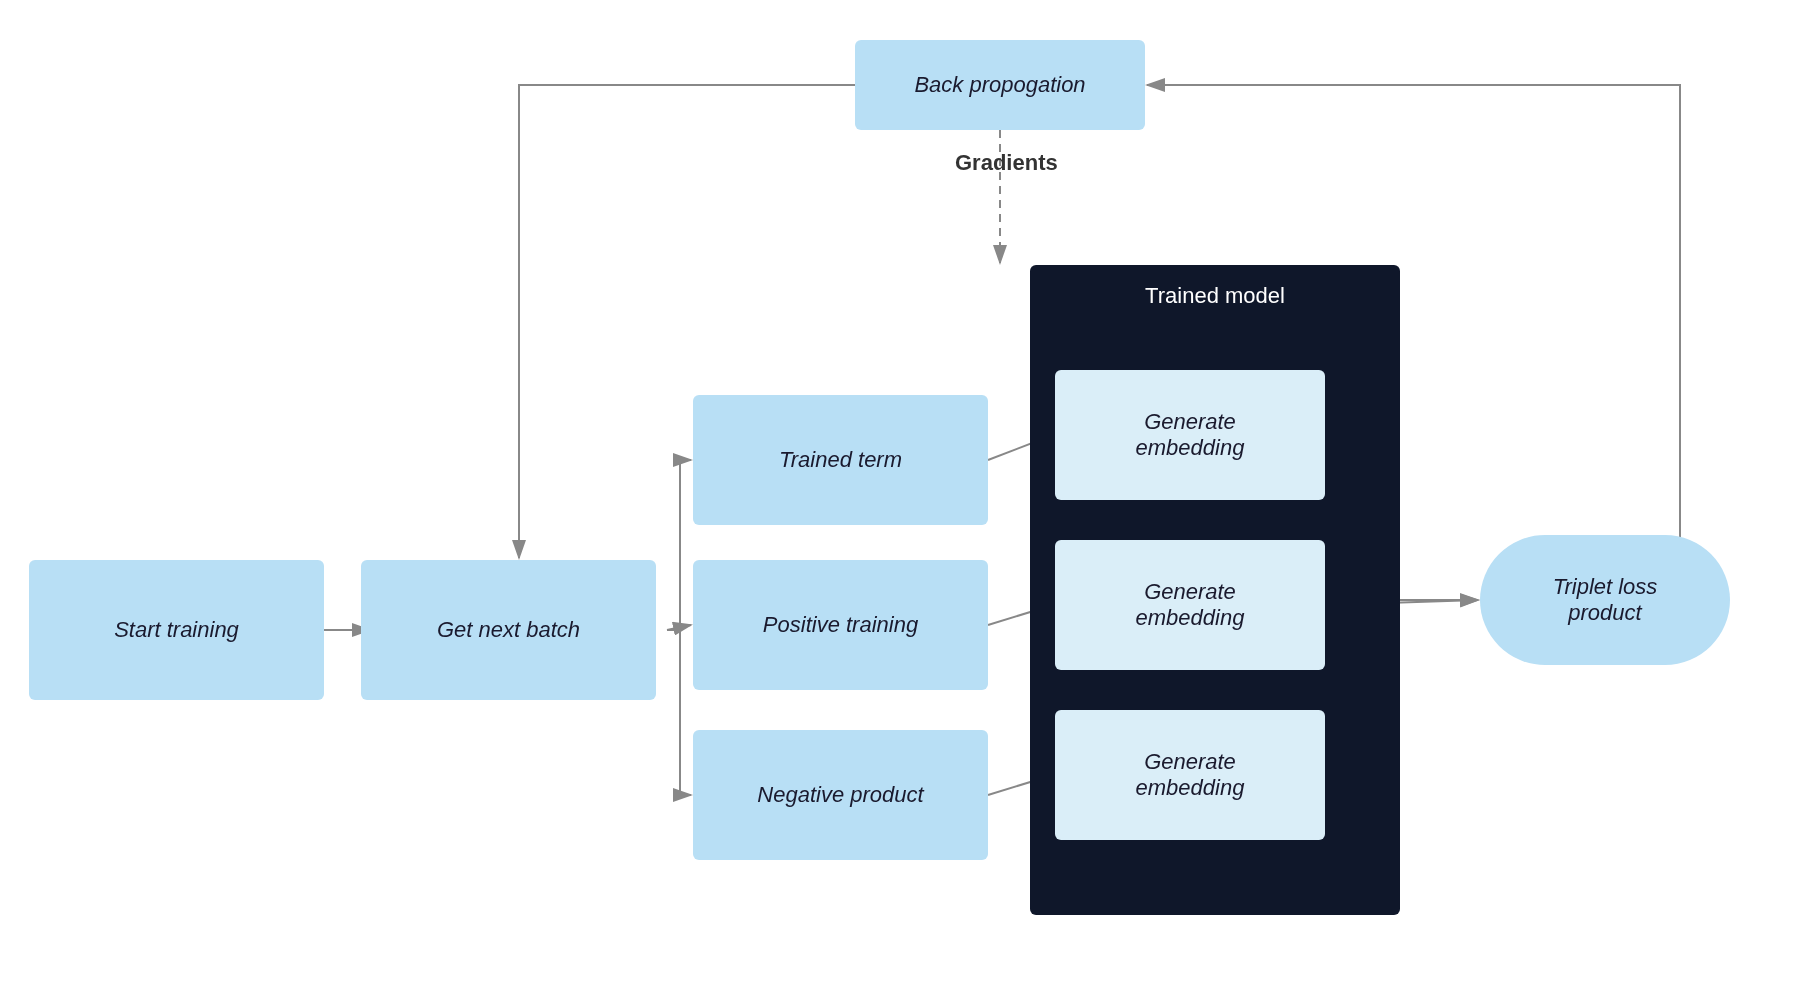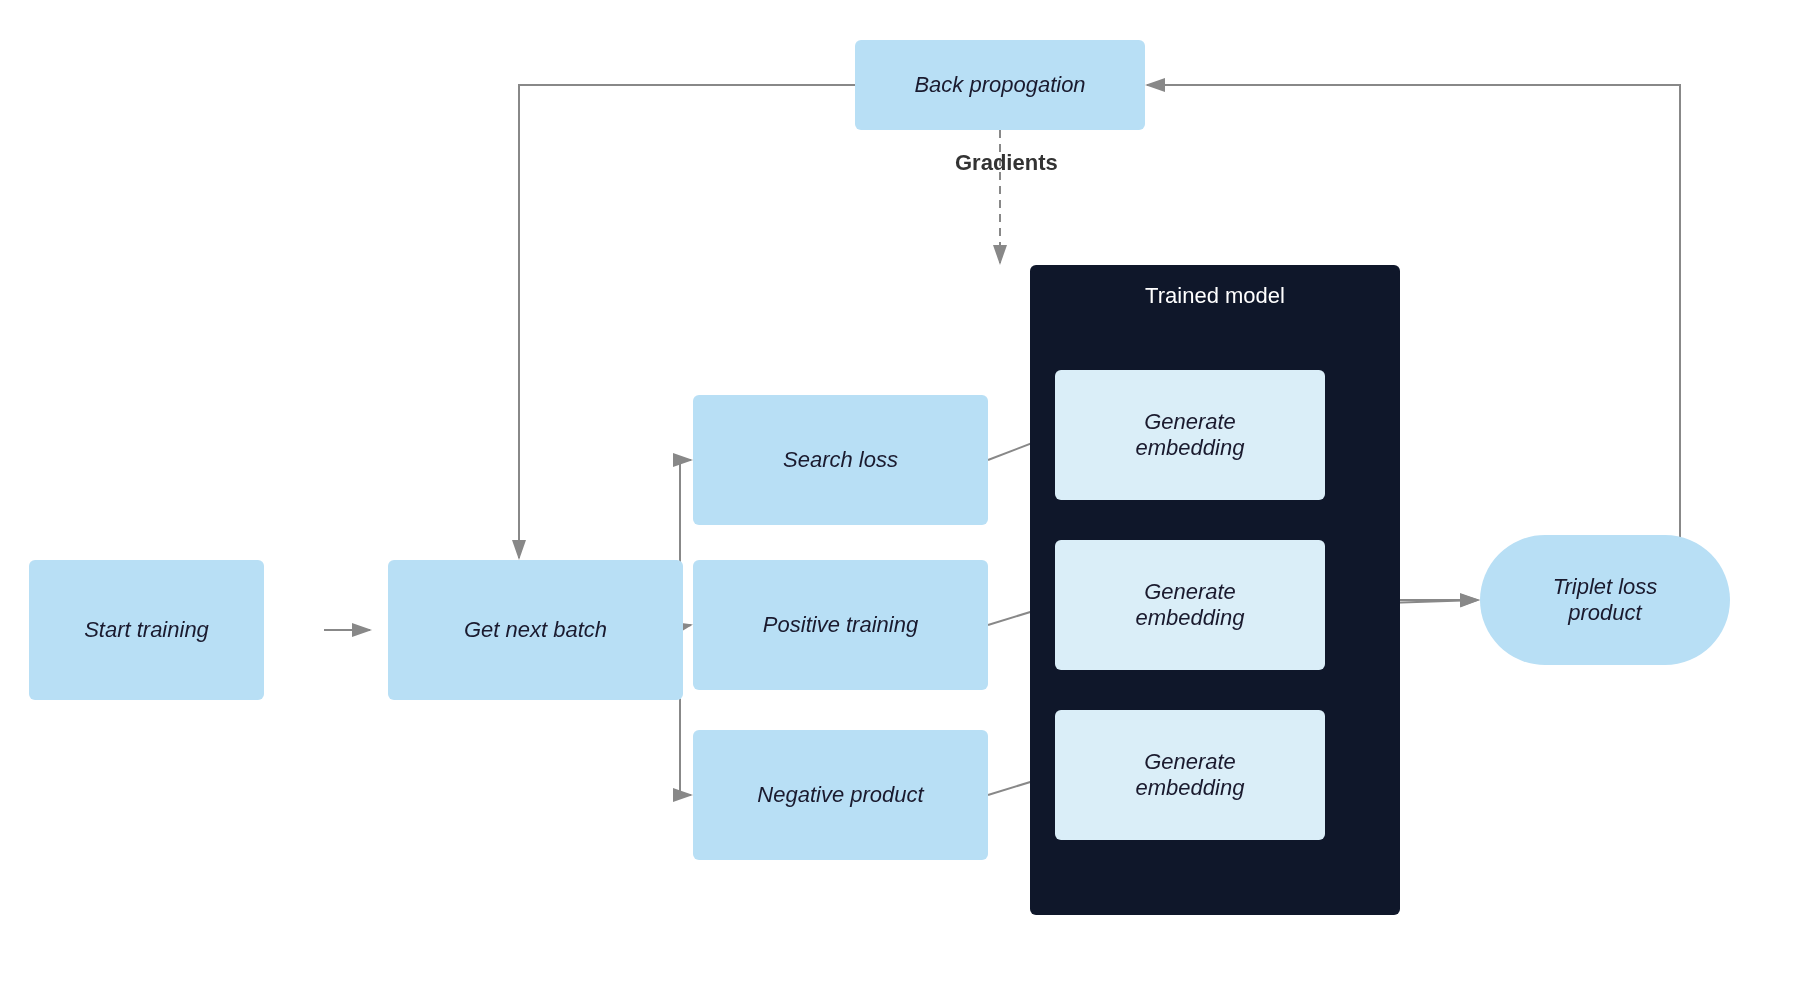--- a/index.html
+++ b/index.html
@@ -104,30 +104,30 @@
     <polyline points="1325,775 1380,775 1380,600 1478,600" stroke="#888" stroke-width="2" fill="none"></polyline>
 
     <polyline points="1605,600 1680,600 1680,85 1147,85" stroke="#888" stroke-width="2" fill="none" marker-end="url(#arrow)"></polyline>
 
     <line x1="1000" y1="130" x2="1000" y2="263" stroke="#888" stroke-width="2" stroke-dasharray="8,6" marker-end="url(#arrow-dashed)"></line>
 
     <polyline points="855,85 519,85 519,558" stroke="#888" stroke-width="2" fill="none" marker-end="url(#arrow)"></polyline>
 
   </svg>
 
-  <div class="node node-light" style="left:29px; top:560px; width:235px; height:140px;">
+  <div class="node node-light" style="left:29px; top:560px; width:295px; height:140px;">
     <span>Start training</span>
   </div>
 
-  <div class="node node-light" style="left:388px; top:560px; width:295px; height:140px;">
+  <div class="node node-light" style="left:361px; top:560px; width:295px; height:140px;">
     <span>Get next batch</span>
   </div>
 
   <div class="node node-light" style="left:693px; top:395px; width:295px; height:130px;">
-    <span>Search loss</span>
+    <span>Trained term</span>
   </div>
 
   <div class="node node-light" style="left:693px; top:560px; width:295px; height:130px;">
     <span>Positive training</span>
   </div>
 
   <div class="node node-light" style="left:693px; top:730px; width:295px; height:130px;">
     <span>Negative product</span>
   </div>
 

